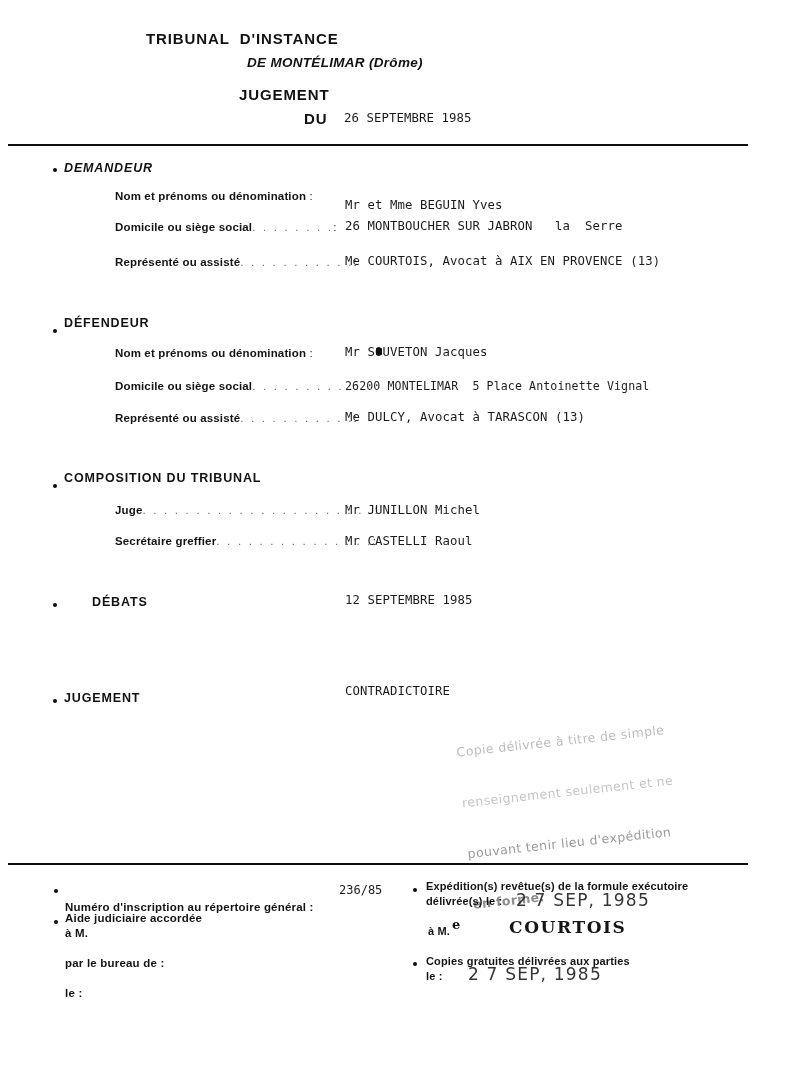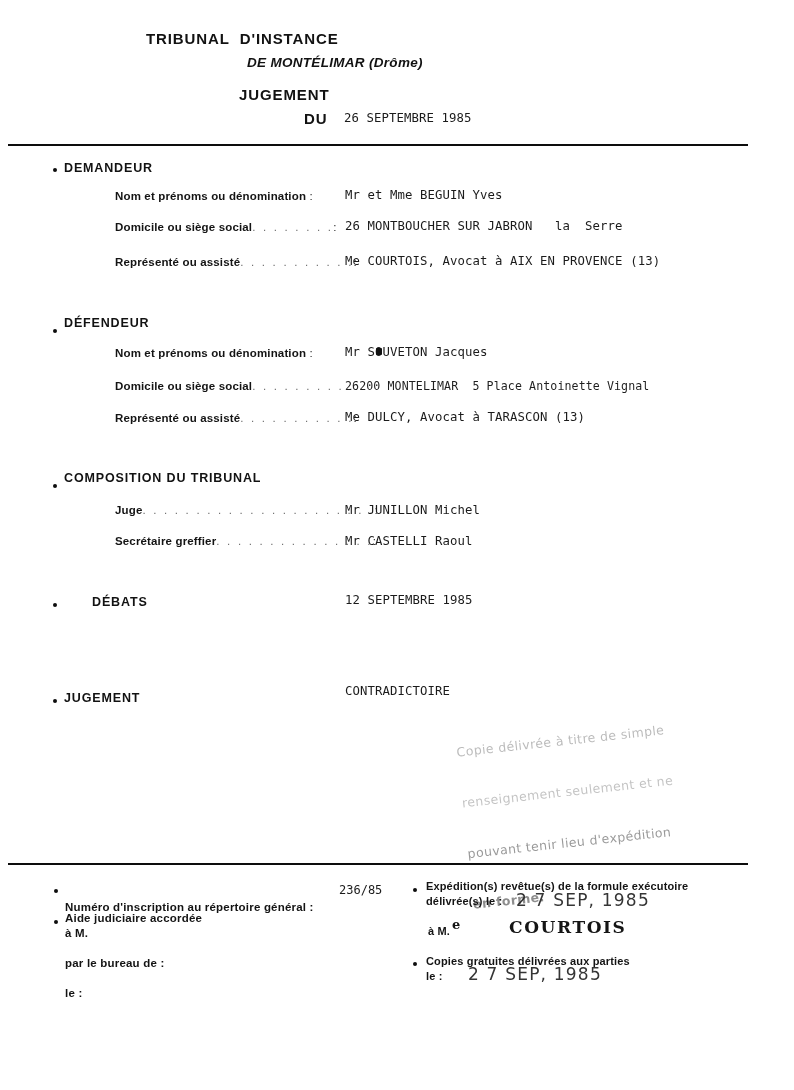--- a/index.html
+++ b/index.html
@@ -175,24 +175,24 @@
 
   <div class="abs hdr-jug" style="left:239px; top:86px;">JUGEMENT</div>
 
   <div class="abs hdr-du" style="left:304px; top:110px;">DU</div>
 
   <div class="abs tw" style="left:344px; top:111px;">26 SEPTEMBRE 1985</div>
 
   <div class="rule" style="left:8px; top:144px; width:740px;"></div>
 
   <div class="bullet" style="left:53px; top:168px;"></div>
-  <div class="abs section-head" style="left:64px; top:161px;">DEMANDEUR</div>
+  <div class="abs section-head" style="left:64px; top:161px;font-style:italic;">DEMANDEUR</div>
 
   <div class="abs field-label" style="left:115px; top:190px;"><span>Nom et prénoms ou dénomination</span><span class="leader"></span><span class="colon"> :</span></div>
-  <div class="abs tw" style="left:345px; top:188px;">Mr et Mme BEGUIN Yves</div>
+  <div class="abs tw" style="left:345px; top:198px;">Mr et Mme BEGUIN Yves</div>
 
   <div class="abs field-label" style="left:115px; top:221px;"><span>Domicile ou siège social</span><span class="leader">. . . . . . . .</span><span class="colon">:</span></div>
   <div class="abs tw" style="left:345px; top:219px;">26 MONTBOUCHER SUR JABRON   la  Serre</div>
 
   <div class="abs field-label" style="left:115px; top:256px;"><span>Représenté ou assisté</span><span class="leader">. . . . . . . . . . .</span><span class="colon">:</span></div>
   <div class="abs tw" style="left:345px; top:254px;">Me COURTOIS, Avocat à AIX EN PROVENCE (13)</div>
 
   <div class="bullet" style="left:53px; top:329px;"></div>
   <div class="abs section-head" style="left:64px; top:316px;">DÉFENDEUR</div>
 

